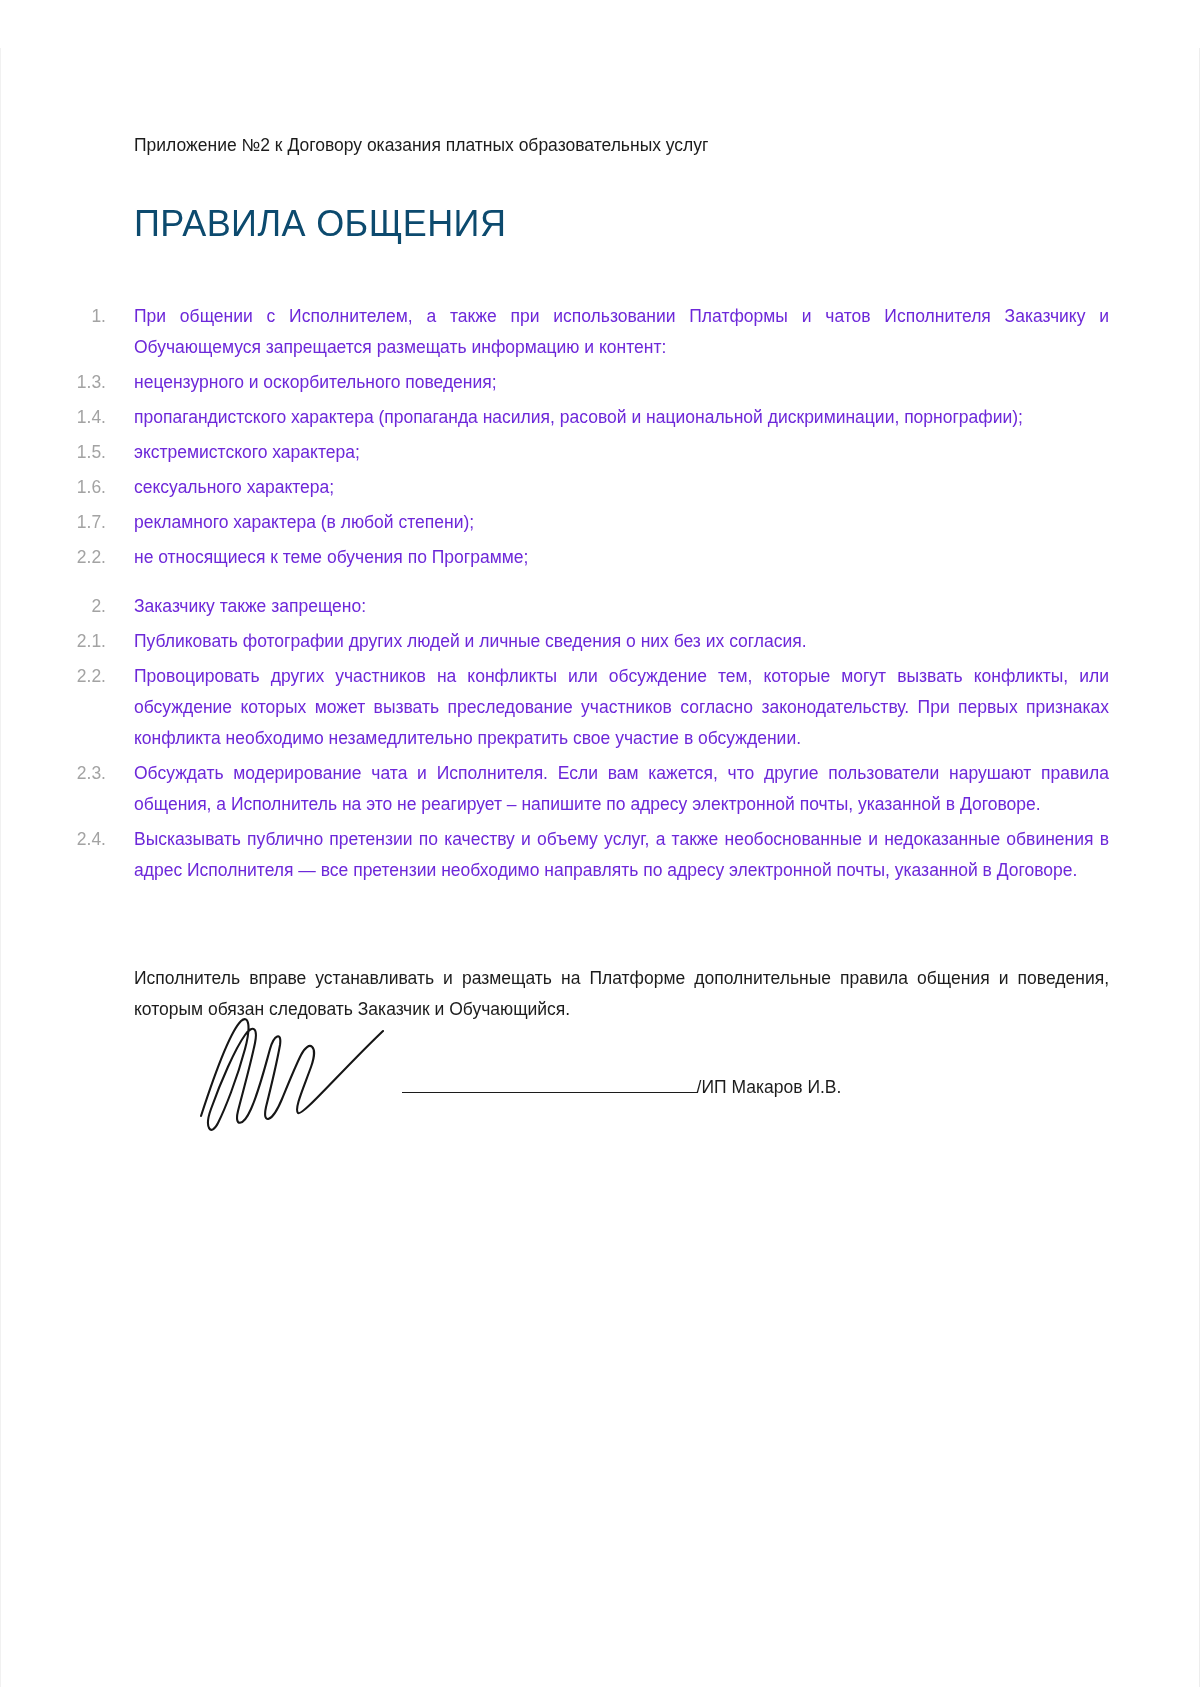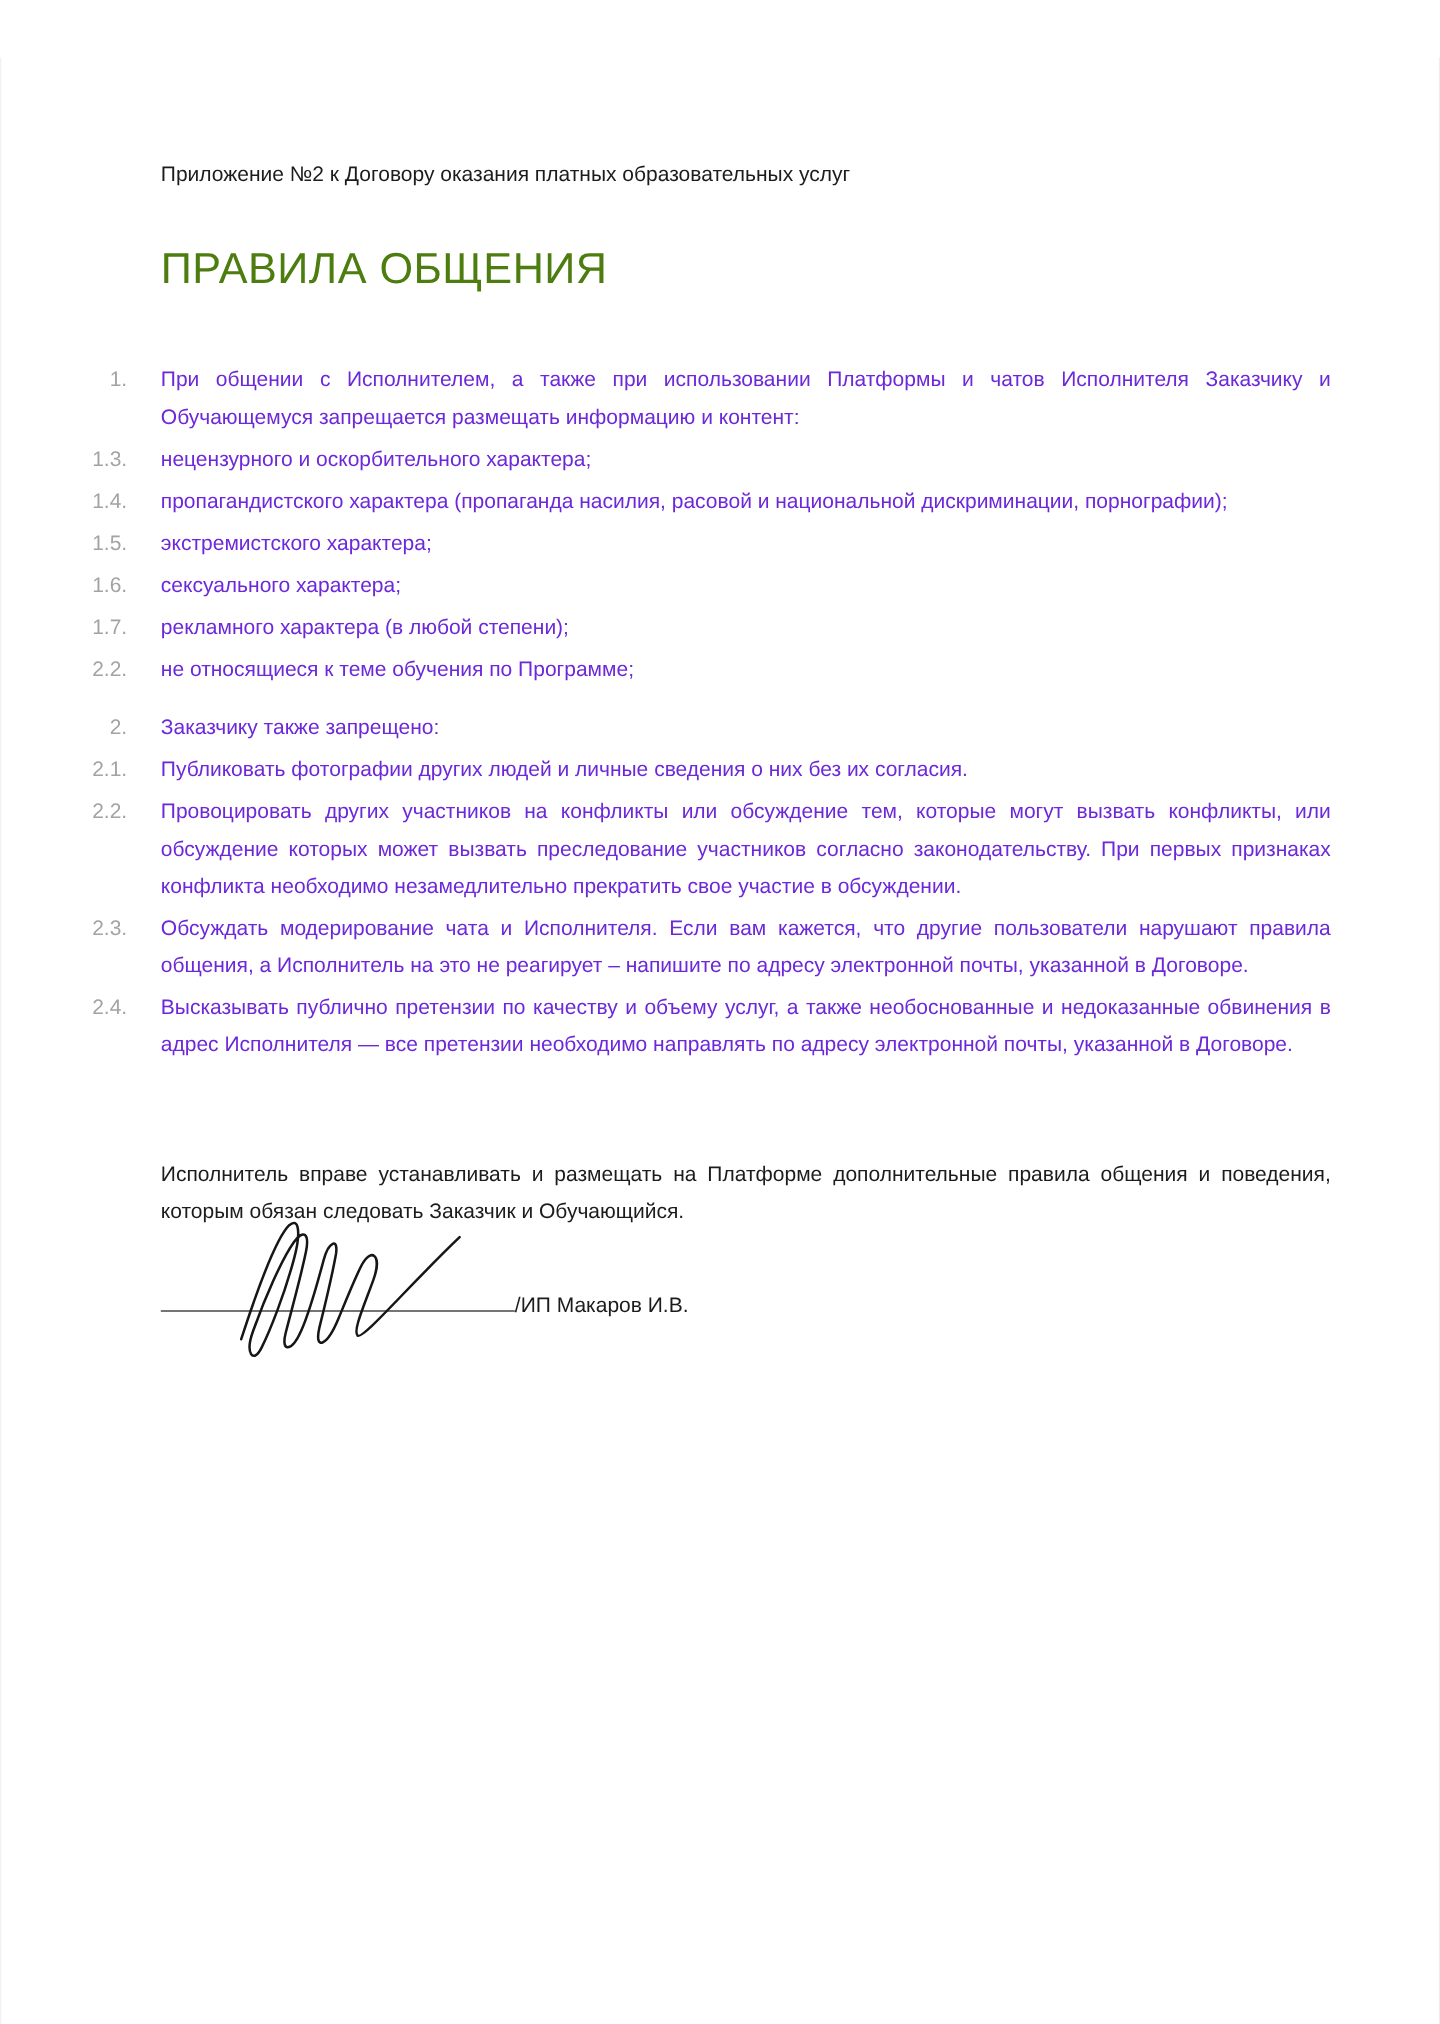--- a/index.html
+++ b/index.html
@@ -21,21 +21,21 @@
   .doc-header {
     font-size:17.5px;
     line-height:22px;
     color:#1c1c1c;
   }
   .doc-title {
     font-size:36px;
     line-height:42px;
     margin-top:47px;
     letter-spacing:0.4px;
-    color:#4d7c0f;
+    color:#0c4a6e;
   }
 
   .rules { margin-top:56px; }
   .row { position:relative; margin-bottom:4px; }
   .row.section-gap { margin-top:18px; }
   .num {
     position:absolute; left:-58px; top:0;
     width:30px; text-align:right;
     color:#a3a3a3;
     font-size:17.5px; line-height:31px;
@@ -52,20 +52,21 @@
     font-size:17.5px; line-height:31px;
     text-align:justify;
   }
 
   .sig-row {
     margin-top:46px;
     position:relative;
     font-size:17.5px; line-height:31px;
     height:120px;
     white-space:nowrap;
+    text-align:center;
   }
   .sig-line {
     display:inline-block;
     width:295px; height:21px;
     border-bottom:1.6px solid #1c1c1c;
   }
   .sig-label { color:#1c1c1c; }
   .sig-svg {
     position:absolute;
     left:57px; top:-60px;
@@ -92,21 +93,21 @@
     <div class="rules">
       <div class="row">
         <span class="num">1.</span>
         <div class="txt">При общении с Исполнителем, а также при использовании Платформы и чатов Исполнителя Заказчику и Обучающемуся запрещается размещать информацию и контент:</div>
       </div>
 
 
 
       <div class="row">
         <span class="num">1.3.</span>
-        <div class="txt">нецензурного и оскорбительного характера;</div>
+        <div class="txt">нецензурного и оскорбительного поведения;</div>
       </div>
 
       <div class="row">
         <span class="num">1.4.</span>
         <div class="txt">пропагандистского характера (пропаганда насилия, расовой и национальной дискриминации, порнографии);</div>
       </div>
 
       <div class="row">
         <span class="num">1.5.</span>
         <div class="txt">экстремистского характера;</div>

